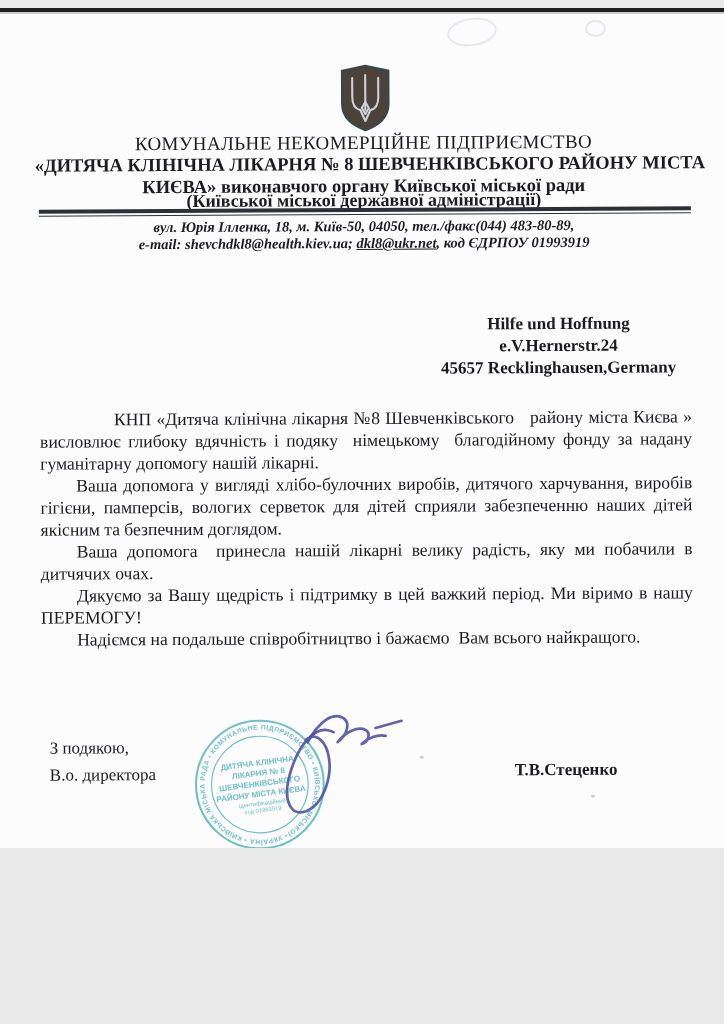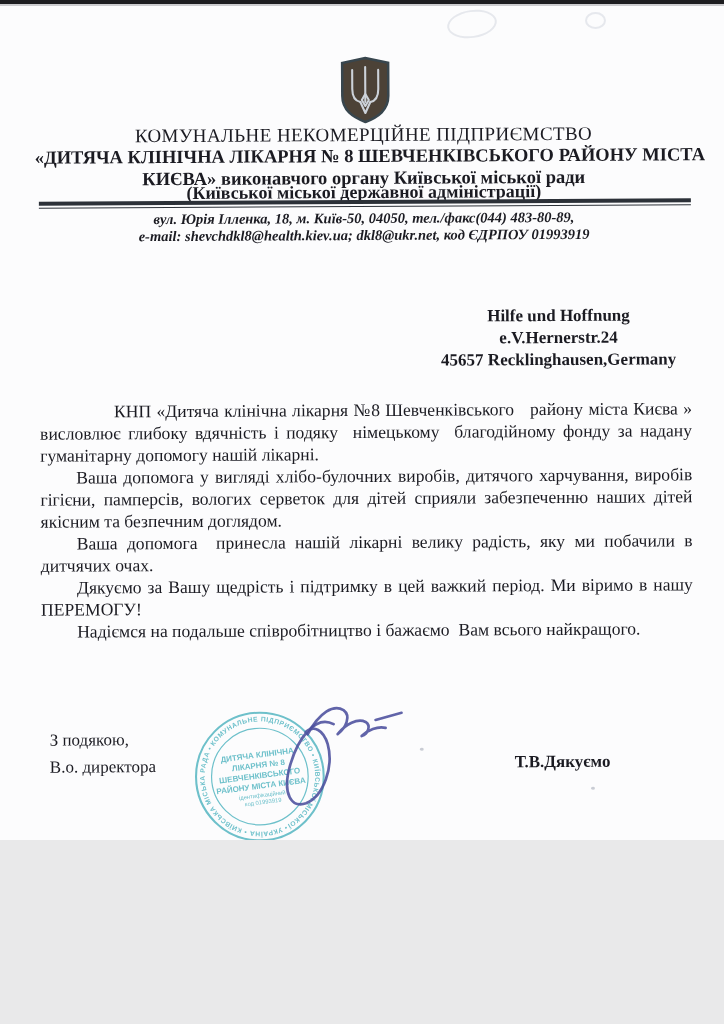--- a/index.html
+++ b/index.html
@@ -1,17 +1,17 @@
 <!DOCTYPE html>
 <html style="--paper: #fcfcfd; --ink: #1b1b22; --rule: #2c3138; --stamp_teal: #4fb4c0; --signature_blue: #4b4e9d; --shield_fill: #4c4237; --shield_border: #38464e; --trident: #ccd2d9;"><head>
 <meta charset="utf-8">
 <style>
   html,body{margin:0;padding:0;background:#e9e9ea;}
   .page{
-    position:relative;width:724px;height:840px;margin:0 auto;
+    position:relative;width:724px;height:840px;margin:8px auto;
     background:var(--paper,#fcfcfd);
     overflow:hidden;
     font-family:"Liberation Serif", serif;
     color:var(--ink,#1b1b22);
   }
   .content{position:absolute;inset:0;transform:rotate(-0.3deg);}
   
   .scan-top{position:absolute;top:0;left:0;right:0;height:4px;background:#1d1d20;z-index:5;}
   .scan-top-fade{position:absolute;top:4px;left:0;right:0;height:2px;background:rgba(60,60,70,.25);z-index:5;}
   .smudge{position:absolute;border:2px solid #e3e6eb;border-radius:50%;opacity:.9;}
@@ -25,21 +25,21 @@
   .center-line{position:absolute;left:36px;right:30px;text-align:center;white-space:nowrap;}
   .org1{top:124px;font-size:19px;letter-spacing:.4px;}
   .org2{top:146px;font-size:18.5px;font-weight:bold;}
   .org3{top:168px;font-size:18.5px;font-weight:bold;}
   .org4{top:182px;font-size:18px;font-weight:bold;}
   .rule{position:absolute;left:40px;width:652px;top:200px;border-top:4.5px solid var(--rule,#2c3138);}
   .rule-inner{margin-top:2px;border-top:1.6px solid var(--rule,#2c3138);}
   .addr{font-size:14.5px;font-weight:bold;font-style:italic;}
   .addr1{top:210px;}
   .addr2{top:227px;}
-  .u{}
+  .u{text-decoration:underline;}
   
   .recipient{position:absolute;left:428px;top:306px;width:262px;text-align:center;
     font-size:17px;font-weight:bold;line-height:22px;}
   
   .body-text{position:absolute;left:40px;top:399px;width:652px;
     font-size:17.6px;line-height:22px;text-align:justify;}
   .body-text p{margin:0;text-indent:36px;white-space:pre-wrap;}
   .body-text p.p-first{text-indent:74px;}
   
   .closing{position:absolute;left:48px;font-size:17px;font-weight:normal;}
@@ -100,21 +100,21 @@
     <div class="body-text">
       <p class="p-first">КНП «Дитяча клінічна лікарня №8 Шевченківського   району міста Києва »   висловлює глибоку вдячність і подяку  німецькому  благодійному фонду за надану гуманітарну допомогу нашій лікарні.</p>
       <p>Ваша допомога у вигляді хлібо-булочних виробів, дитячого харчування, виробів гігієни, памперсів, вологих серветок для дітей сприяли забезпеченню наших дітей якісним та безпечним доглядом.</p>
       <p>Ваша допомога  принесла нашій лікарні велику радість, яку ми побачили в дитчячих очах.</p>
       <p>Дякуємо за Вашу щедрість і підтримку в цей важкий період. Ми віримо в нашу ПЕРЕМОГУ!</p>
       <p>Надіємся на подальше співробітництво і бажаємо  Вам всього найкращого.</p>
     </div>
 
     <div class="closing l1">З подякою,</div>
     <div class="closing l2">В.о. директора</div>
-    <div class="signer-name">Т.В.Дякуємо</div>
+    <div class="signer-name">Т.В.Стеценко</div>
 
     <svg class="stamp" viewBox="0 0 160 160">
       <circle cx="80" cy="80" r="74" stroke-width="2.4"></circle>
       <circle cx="80" cy="80" r="56" stroke-width="1.4"></circle>
       <defs>
         <path id="ringPath" d="M80,80 m-64,0 a64,64 0 1,1 128,0 a64,64 0 1,1 -128,0"></path>
       </defs>
       <g transform="rotate(-118 80 80)">
         <text class="ring-text"><textPath href="#ringPath">• УКРАЇНА • КИЇВСЬКА МІСЬКА РАДА • КОМУНАЛЬНЕ ПІДПРИЄМСТВО • КИЇВСЬКОЇ МІСЬКОЇ ДЕРЖАВНОЇ АДМІНІСТРАЦІЇ </textPath></text>
       </g>

